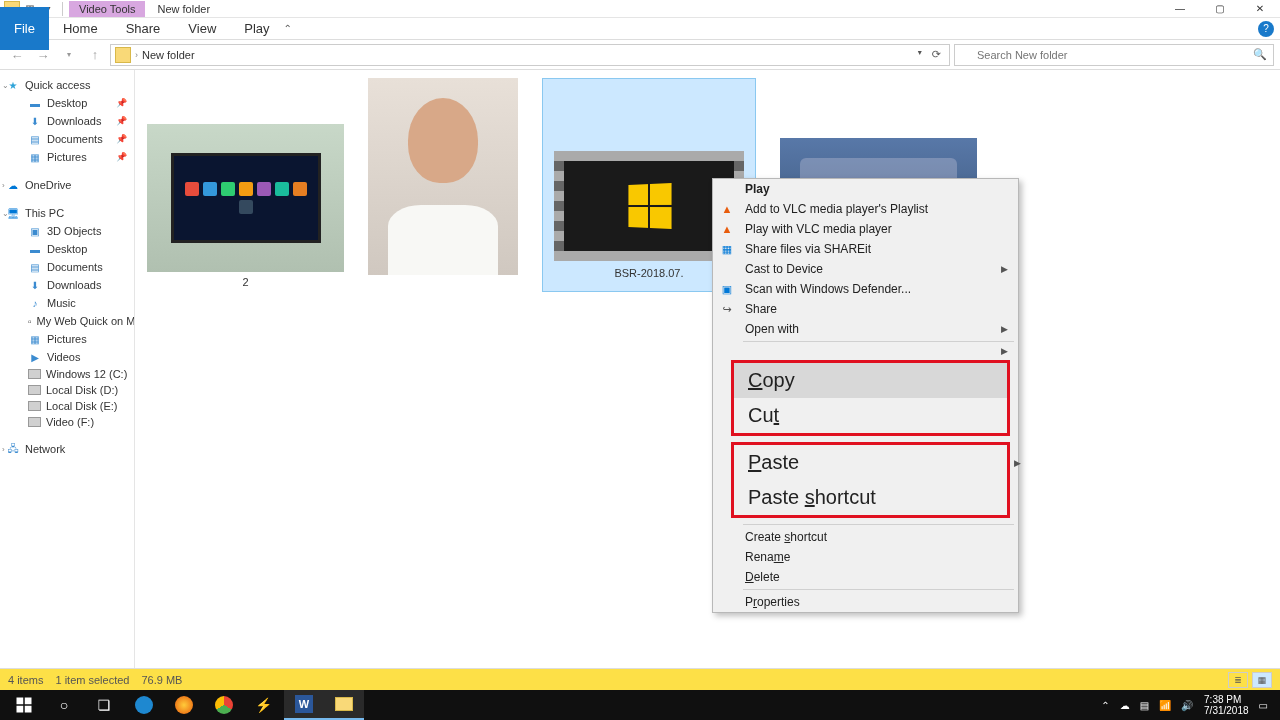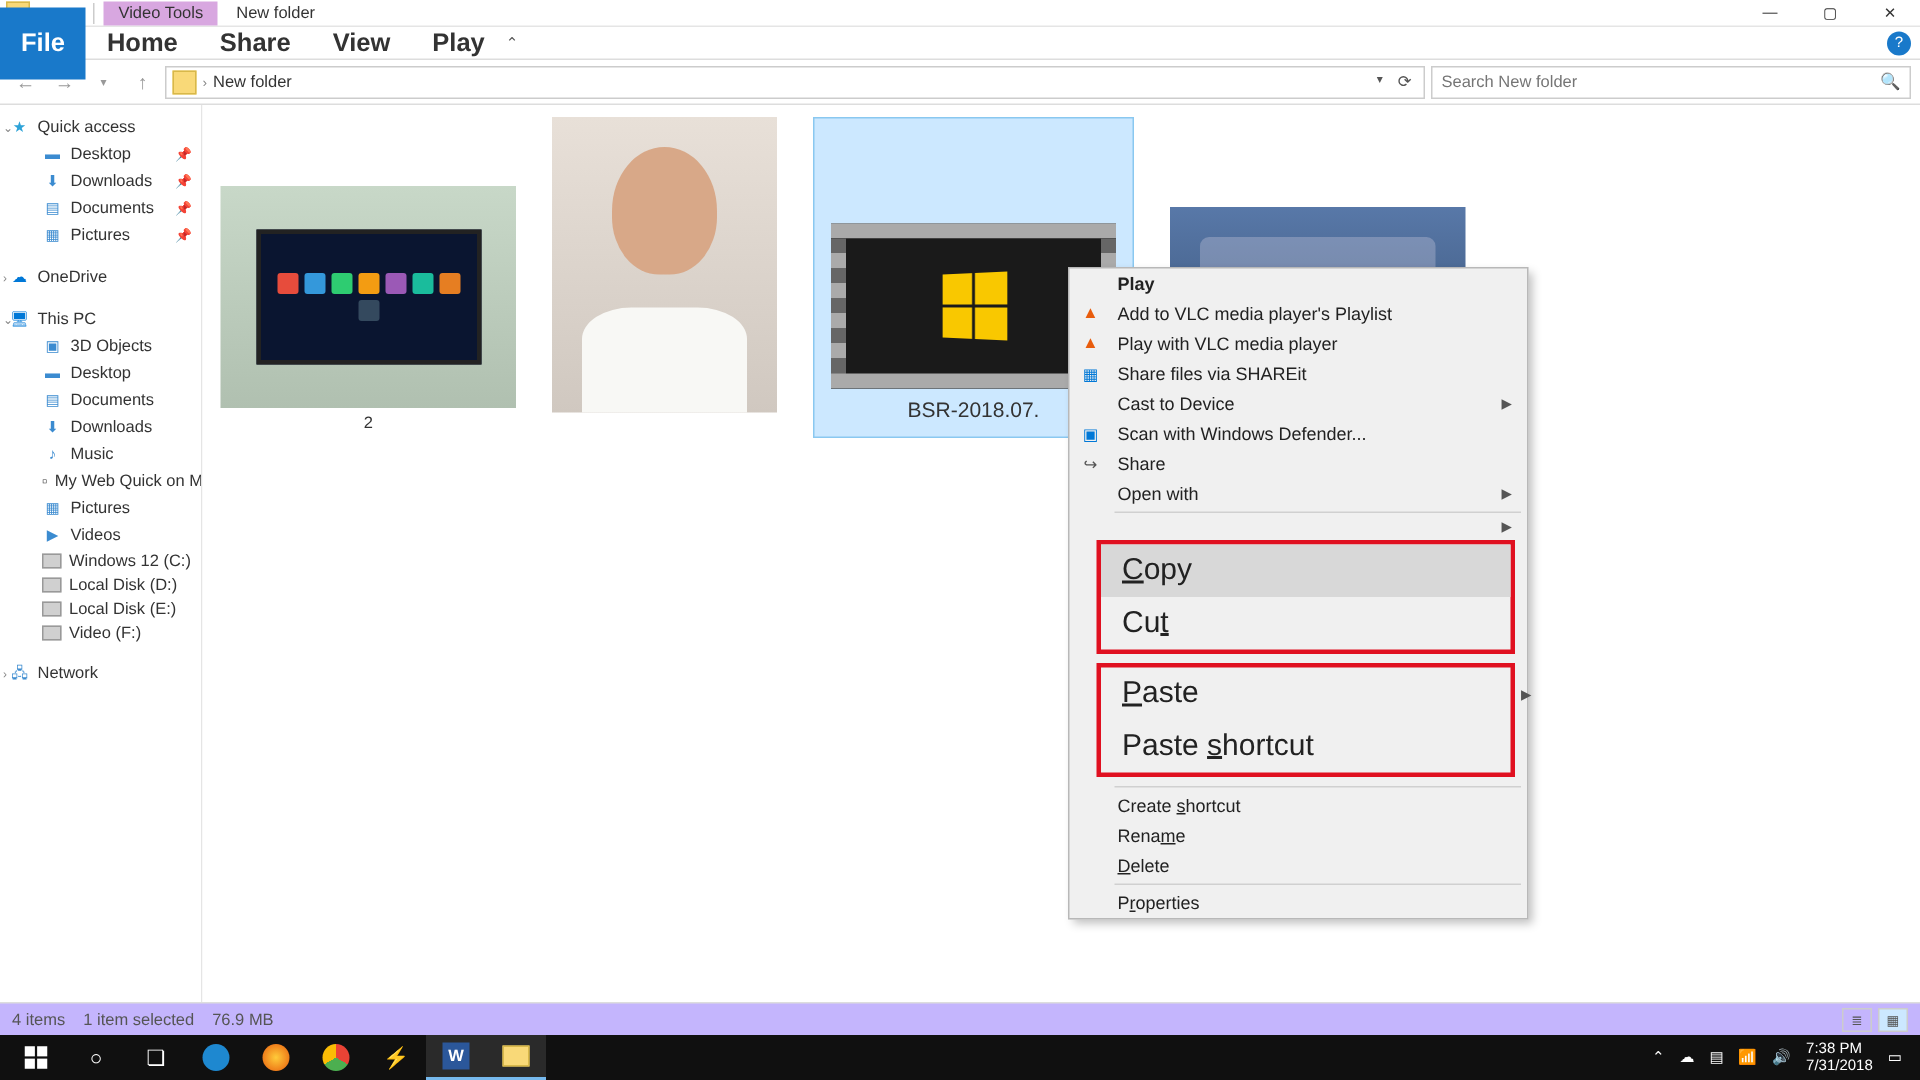--- a/index.html
+++ b/index.html
@@ -11,36 +11,36 @@
 .tb-icon { width: 16px; height: 16px; background: #f9d978; border: 1px solid #d8b84a; }
 .tb-sm { width: 16px; height: 16px; display: flex; align-items: center; justify-content: center; font-size: 10px; color: #555; }
 .tb-sep { width: 1px; height: 14px; background: #ccc; margin: 0 4px; }
 .tb-tab { padding: 2px 10px; font-size: 11px; color: #333; }
 .tb-tab.active { background: #d8a7e0; }
 .titlebar-right { margin-left: auto; display: flex; }
 .tb-btn { width: 40px; height: 18px; display: flex; align-items: center; justify-content: center; font-size: 10px; color: #333; }
 
 
 .ribbon { height: 22px; display: flex; align-items: center; background: #fff; border-bottom: 1px solid #ddd; }
-.ribbon-tab { padding: 14px 14px; font-size: 17px; color: #333; font-weight: bold; }
+.ribbon-tab { padding: 14px 14px; font-size: 13px; color: #333; }
 .ribbon-tab.file { background: #1979ca; color: #fff; }
 .ribbon-help { margin-left: auto; margin-right: 6px; width: 16px; height: 16px; border-radius: 50%; background: #1979ca; color: #fff; font-size: 10px; display: flex; align-items: center; justify-content: center; }
 .ribbon-up { margin-right: 4px; font-size: 10px; color: #555; }
 
 
 .addressbar { height: 30px; display: flex; align-items: center; padding: 3px 6px; gap: 4px; background: #fff; border-bottom: 1px solid #ddd; }
 .nav-btn { width: 22px; height: 22px; display: flex; align-items: center; justify-content: center; color: #999; font-size: 13px; }
 .addr-box { flex: 1; height: 22px; border: 1px solid #ccc; display: flex; align-items: center; padding: 0 4px; gap: 4px; }
 .addr-icon { width: 16px; height: 16px; background: #f9d978; border: 1px solid #d8b84a; }
 .addr-text { font-size: 11px; color: #333; }
 .addr-right { margin-left: auto; display: flex; gap: 2px; }
 .addr-drop { font-size: 8px; color: #555; padding: 0 4px; }
 .addr-refresh { font-size: 11px; color: #555; padding: 0 4px; }
 .search-box { width: 320px; height: 22px; border: 1px solid #ccc; display: flex; align-items: center; padding: 0 6px; }
-.search-box input { border: none; outline: none; width: 100%; font-size: 11px; color: #666; }
+.search-box input { border: none; outline: none; width: 100%; font-size: 11px; color: #666; margin-left: 16px; }
 .search-icon { font-size: 11px; color: #888; }
 
 
 .main { display: flex; height: calc(100% - 18px - 22px - 30px - 22px - 30px); }
 .sidebar { width: 135px; background: #fff; border-right: 1px solid #e5e5e5; padding-top: 6px; overflow: hidden; }
 .sb-item { display: flex; align-items: center; gap: 5px; padding: 2px 6px 2px 14px; font-size: 11px; color: #333; white-space: nowrap; position: relative; }
 .sb-item.top { padding-left: 6px; }
 .sb-item.l2 { padding-left: 28px; }
 .sb-pin { margin-left: auto; font-size: 9px; color: #888; }
 .sb-icon { width: 14px; height: 14px; display: flex; align-items: center; justify-content: center; font-size: 10px; }
@@ -63,40 +63,40 @@
 
 .thumb-portrait { width: 150px; height: 197px; background: linear-gradient(#e8e0d8, #d0c8c0); position: relative; }
 .portrait-head { position: absolute; top: 20px; left: 50%; transform: translateX(-50%); width: 70px; height: 85px; background: #d8a888; border-radius: 50% 50% 45% 45%; }
 .portrait-hair { position: absolute; top: 6px; left: 50%; transform: translateX(-50%); width: 110px; height: 150px; background: #3a2818; border-radius: 50% 50% 30% 30%; z-index: -1; }
 .portrait-body { position: absolute; bottom: 0; left: 50%; transform: translateX(-50%); width: 110px; height: 70px; background: #f8f8f5; border-radius: 30% 30% 0 0; }
 
 .thumb-video { width: 214px; height: 214px; background: #cce8ff; border: 1px solid #8ac8f0; display: flex; flex-direction: column; align-items: center; justify-content: center; position: relative; }
 .video-frame { width: 190px; height: 110px; background: #1a1a1a; border: 10px solid #888; border-image: repeating-linear-gradient(to bottom, #aaa 0 10px, #666 10px 20px) 10; display: flex; align-items: center; justify-content: center; position: relative; margin-top: 60px; }
 .win-logo { width: 44px; height: 44px; display: grid; grid-template: 1fr 1fr / 1fr 1fr; gap: 2px; transform: perspective(100px) rotateY(-12deg); }
 .win-logo div { background: #f9c800; }
-.video-label { font-size: 14px; color: #333; margin-top: 6px; }
+.video-label { font-size: 11px; color: #333; margin-top: 6px; }
 
 .thumb-small { width: 197px; height: 148px; background: linear-gradient(#5878a8, #304868); margin-top: 60px; position: relative; }
 .thumb-small::after { content:""; position:absolute; inset:20px; background: rgba(200,200,220,0.35); border-radius: 6px; }
 
 
 .ctx-menu { position: absolute; left: 712px; top: 178px; width: 307px; background: #f0f0f0; border: 1px solid #b8b8b8; box-shadow: 3px 3px 6px rgba(0,0,0,0.25); z-index: 100; font-size: 12px; }
 .ctx-item { display: flex; align-items: center; padding: 3px 10px 3px 32px; position: relative; color: #222; }
 .ctx-item.bold { font-weight: 600; }
 .ctx-icon { position: absolute; left: 6px; width: 16px; height: 16px; display: flex; align-items: center; justify-content: center; font-size: 11px; }
 .ctx-arrow { margin-left: auto; font-size: 9px; color: #555; }
 .ctx-sep { height: 1px; background: #d0d0d0; margin: 2px 4px 2px 30px; }
 
 .highlight-box { border: 3px solid #e01020; margin: 2px 8px 2px 18px; }
 .highlight-box .ctx-item { padding: 6px 14px; font-size: 20px; font-family: "Segoe UI", sans-serif; }
 .highlight-box .ctx-item.hover { background: #d8d8d8; }
 .underline-letter { text-decoration: underline; }
 
 
-.statusbar { position: absolute; bottom: 30px; left: 0; right: 0; height: 22px; border-top: 1px solid #ddd; display: flex; align-items: center; padding: 0 8px; font-size: 11px; color: #555; background: #c4b5fd; gap: 12px; }
+.statusbar { position: absolute; bottom: 30px; left: 0; right: 0; height: 22px; border-top: 1px solid #ddd; display: flex; align-items: center; padding: 0 8px; font-size: 11px; color: #555; background: #fde047; gap: 12px; }
 .statusbar .right-icons { margin-left: auto; display: flex; gap: 4px; }
 .view-btn { width: 20px; height: 16px; border: 1px solid #ccc; display: flex; align-items: center; justify-content: center; font-size: 9px; }
 
 
 .taskbar { position: absolute; bottom: 0; left: 0; right: 0; height: 30px; background: #101010; display: flex; align-items: center; padding: 0 4px; }
 .task-item { width: 40px; height: 30px; display: flex; align-items: center; justify-content: center; color: #fff; font-size: 14px; }
 .task-item.active { border-bottom: 2px solid #76b9ed; background: #2a2a2a; }
 .task-right { margin-left: auto; display: flex; align-items: center; gap: 10px; color: #fff; font-size: 10px; padding-right: 8px; }
 .task-time { display: flex; flex-direction: column; line-height: 1.1; }
 .tb-icon-svg { width: 18px; height: 18px; }

